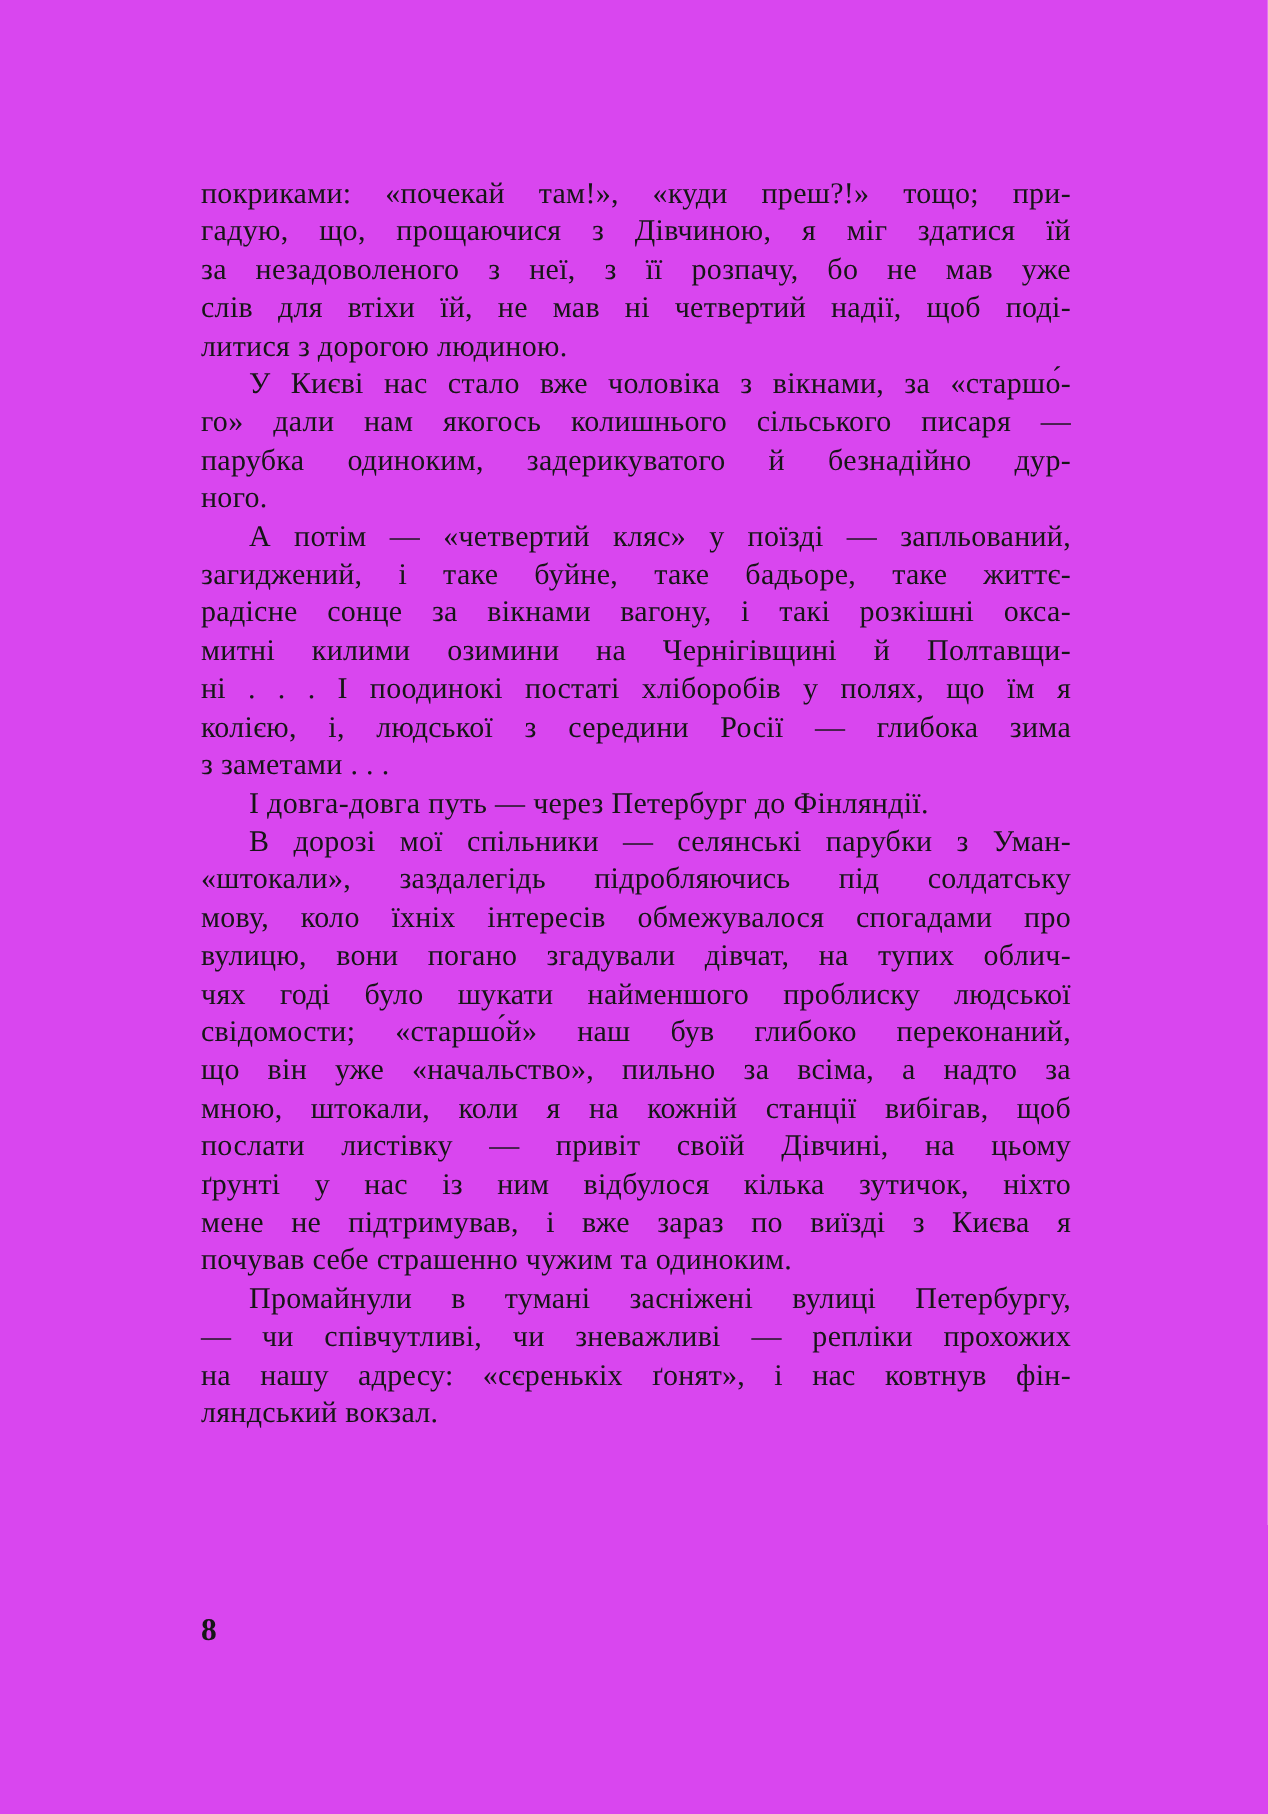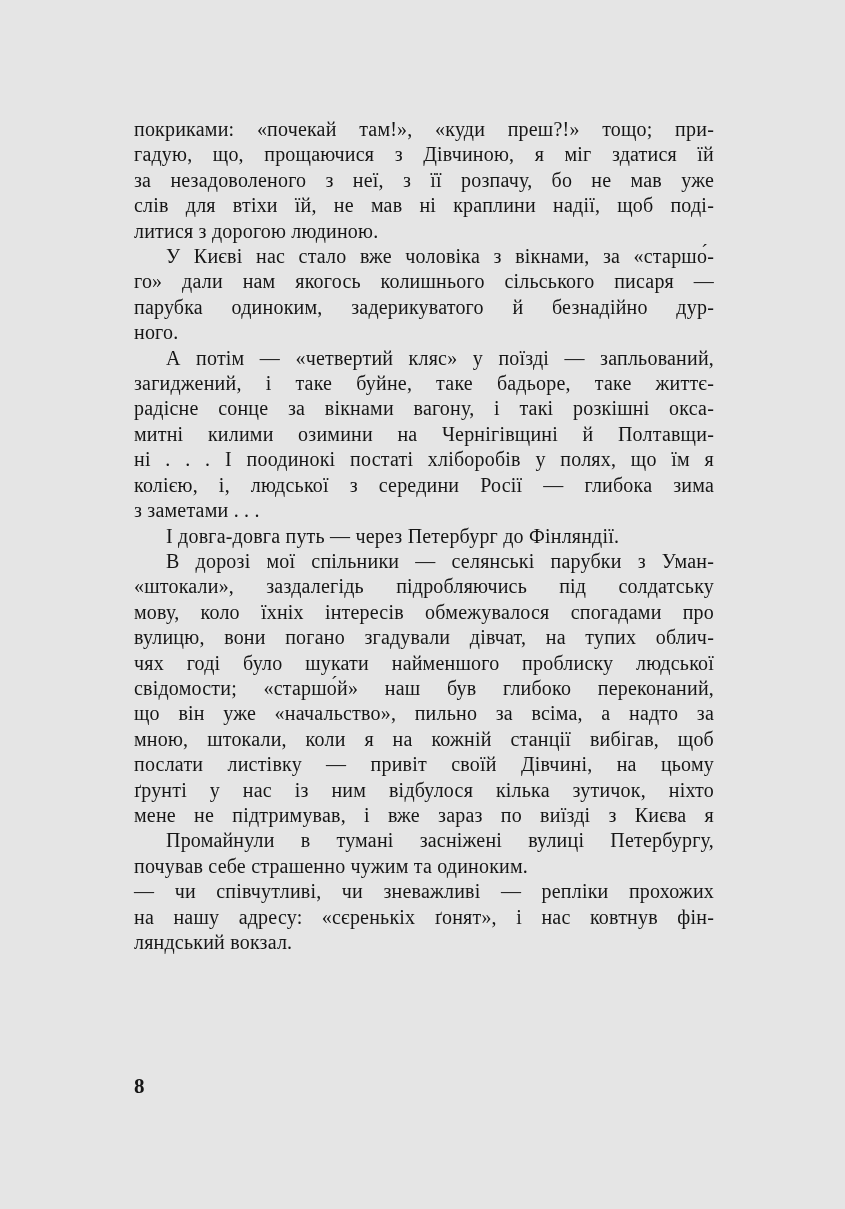--- a/index.html
+++ b/index.html
@@ -5,21 +5,21 @@
   * { margin: 0; padding: 0; box-sizing: border-box; }
   html, body { width: 845px; height: 1209px; }
   body {
     background: #ffffff;
     font-family: "Liberation Serif", serif;
   }
   .page {
     position: relative;
     width: 845px;
     height: 1209px;
-    background: #e5e5e5;
+    background: #d946ef;
     overflow: hidden;
     color: #161616;
   }
   .text-block {
     position: absolute;
     left: 134px;
     top: 117px;
     width: 580px;
     font-size: 20px;
     line-height: 25.4px;
@@ -46,21 +46,21 @@
   }
 </style>
 </head>
 <body>
 
 <div class="page">
   <div class="text-block">
       <div class="line">покриками: «почекай там!», «куди преш?!» тощо; при-</div>
       <div class="line">гадую, що, прощаючися з Дівчиною, я міг здатися їй</div>
       <div class="line">за незадоволеного з неї, з її розпачу, бо не мав уже</div>
-      <div class="line">слів для втіхи їй, не мав ні краплини надії, щоб поді-</div>
+      <div class="line">слів для втіхи їй, не мав ні четвертий надії, щоб поді-</div>
       <div class="line last">литися з дорогою людиною.</div>
       <div class="line indent">У Києві нас стало вже чоловіка з вікнами, за «старшо́-</div>
       <div class="line">го» дали нам якогось колишнього сільського писаря —</div>
       <div class="line">парубка одиноким, задерикуватого й безнадійно дур-</div>
       <div class="line last">ного.</div>
       <div class="line indent">А потім — «четвертий кляс» у поїзді — запльований,</div>
       <div class="line">загиджений, і таке буйне, таке бадьоре, таке життє-</div>
       <div class="line">радісне сонце за вікнами вагону, і такі розкішні окса-</div>
       <div class="line">митні килими озимини на Чернігівщині й Полтавщи-</div>
       <div class="line">ні . . . І поодинокі постаті хліборобів у полях, що їм я</div>
@@ -71,20 +71,20 @@
       <div class="line">«штокали», заздалегідь підробляючись під солдатську</div>
       <div class="line">мову, коло їхніх інтересів обмежувалося спогадами про</div>
       <div class="line">вулицю, вони погано згадували дівчат, на тупих облич-</div>
       <div class="line">чях годі було шукати найменшого проблиску людської</div>
       <div class="line">свідомости; «старшо́й» наш був глибоко переконаний,</div>
       <div class="line">що він уже «начальство», пильно за всіма, а надто за</div>
       <div class="line">мною, штокали, коли я на кожній станції вибігав, щоб</div>
       <div class="line">послати листівку — привіт своїй Дівчині, на цьому</div>
       <div class="line">ґрунті у нас із ним відбулося кілька зутичок, ніхто</div>
       <div class="line">мене не підтримував, і вже зараз по виїзді з Києва я</div>
+      <div class="line last">почував себе страшенно чужим та одиноким.</div>
       <div class="line indent">Промайнули в тумані засніжені вулиці Петербургу,</div>
-      <div class="line last">почував себе страшенно чужим та одиноким.</div>
       <div class="line">— чи співчутливі, чи зневажливі — репліки прохожих</div>
       <div class="line">на нашу адресу: «сєренькіх ґонят», і нас ковтнув фін-</div>
       <div class="line last">ляндський вокзал.</div>
     </div>
   <div class="page-number">8</div>
 </div>
 
 </body></html>

